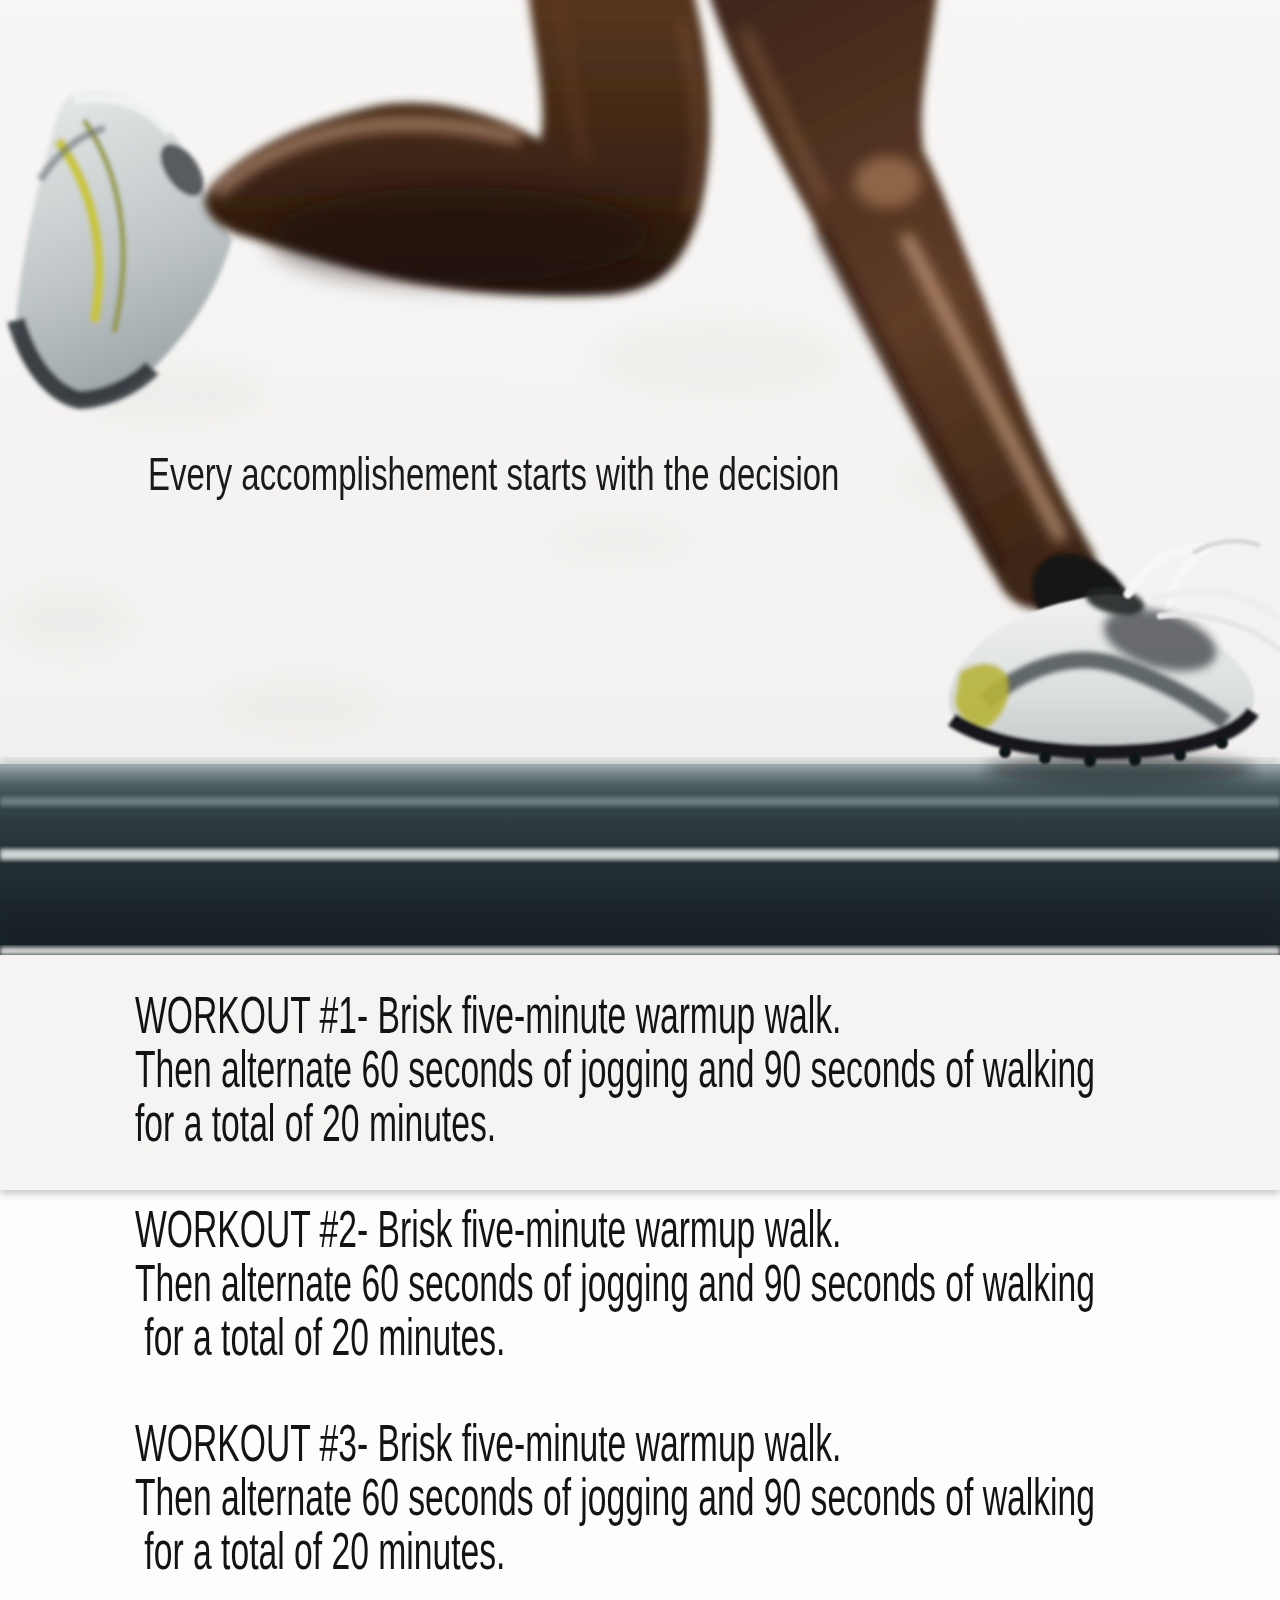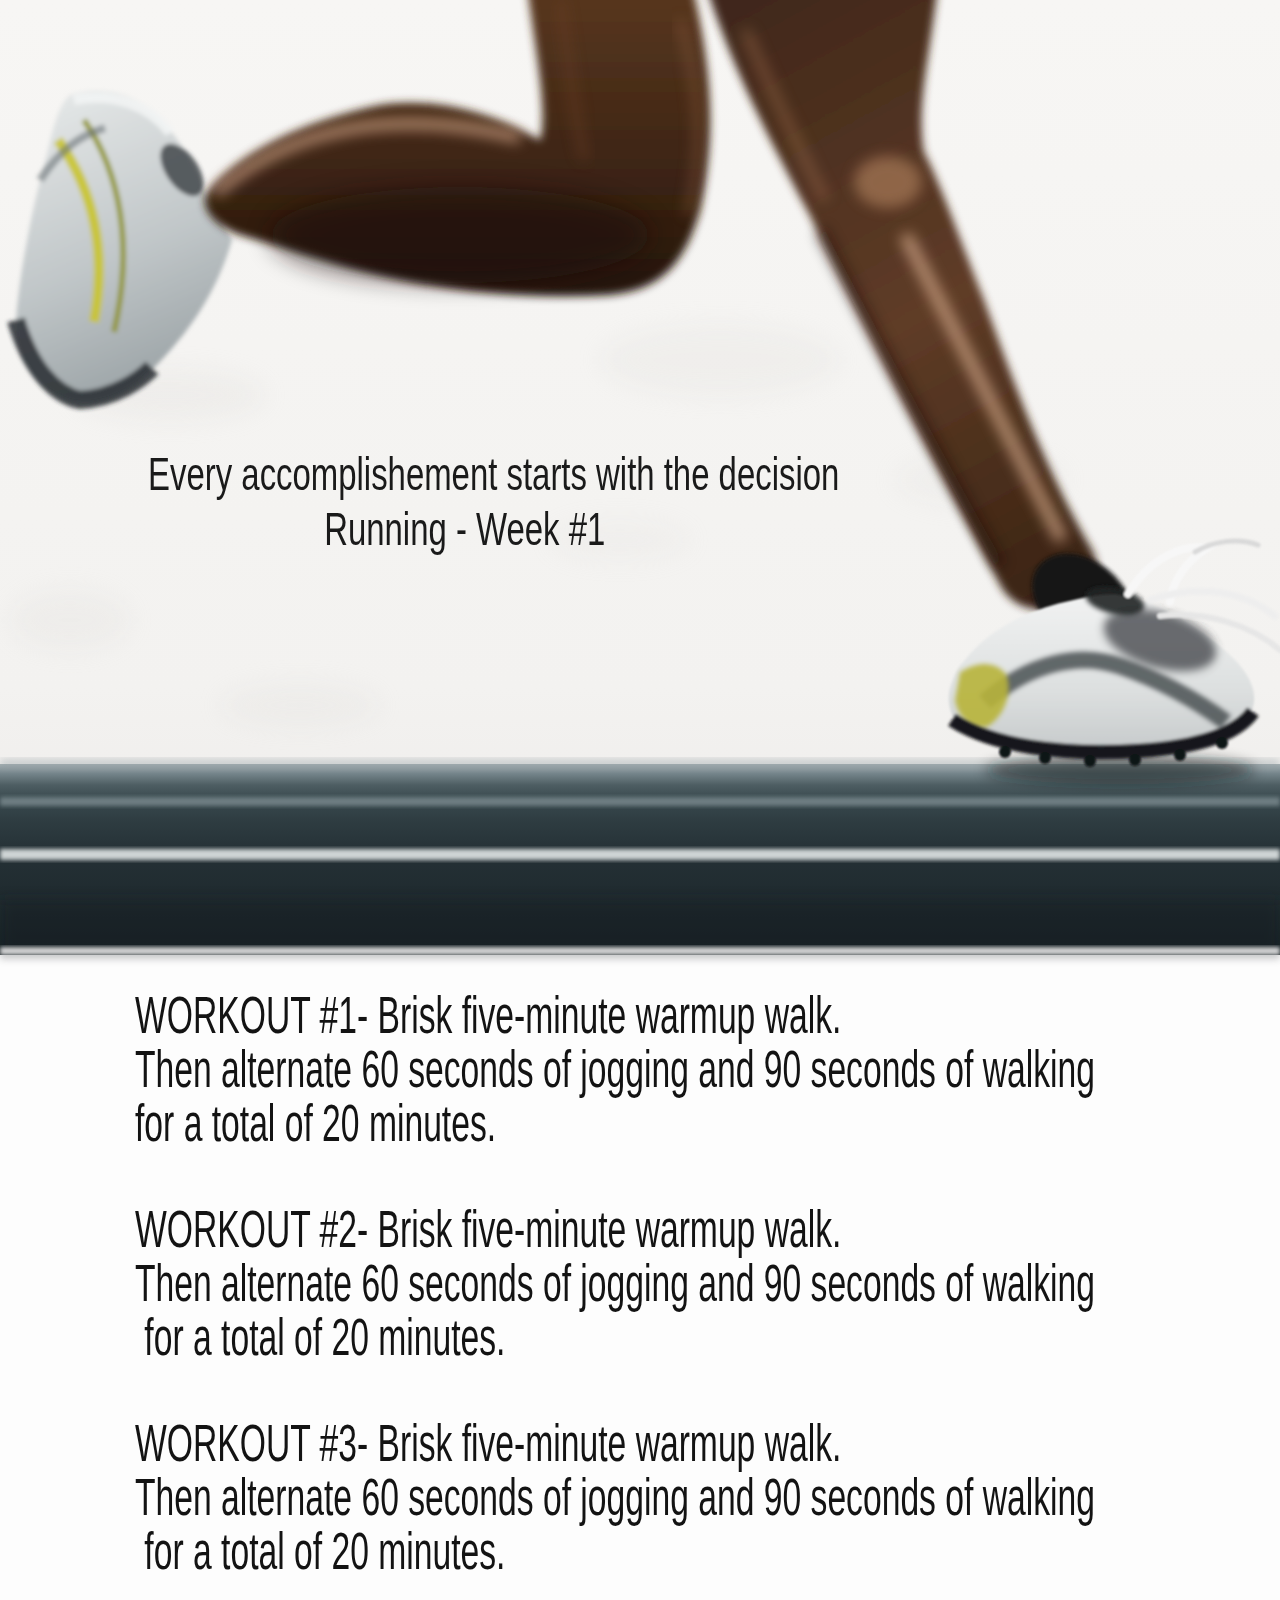--- a/index.html
+++ b/index.html
@@ -3,21 +3,21 @@
 <meta charset="utf-8">
 <style>
   html, body { margin:0; padding:0; overflow:hidden; }
   body {
     width:1280px; height:1600px;
     background:#fdfdfd;
     font-family:"Liberation Sans", sans-serif;
     position:relative;
   }
   .photo {
-    position:relative; width:1280px; height:955px;
+    position:relative; width:1280px; height:1190px;
     background:#f5f4f2;
     box-shadow:0 4px 7px rgba(40,45,48,.25);
   }
   .photo svg { position:absolute; inset:0; display:block; }
   .quote {
     position:absolute; left:0; top:446px; width:930px;
     text-align:center; color:#1a1a1a;
     font-size:47px; line-height:55px; font-weight:400;
   }
   .quote .line { white-space:nowrap; }
@@ -173,21 +173,20 @@
         <path d="M 1128,594 C 1150,558 1182,544 1207,548 C 1188,560 1172,580 1170,602" stroke="#f7f7f7" stroke-width="8"></path>
         <path d="M 1150,600 C 1196,584 1242,590 1275,616" stroke="#eeeeee" stroke-width="7"></path>
         <path d="M 1160,616 C 1206,610 1252,626 1280,650" stroke="#e6e6e6" stroke-width="6"></path>
         <path d="M 1195,552 C 1215,540 1240,538 1258,545" stroke="#d9d9d9" stroke-width="5"></path>
       </g>
     </g>
   </svg>
 
   <div class="quote">
     <div class="line"><span>Every accomplishement starts with the decision</span></div>
-    <div class="line"><span>Running - Week #1</span></div>
   </div>
 </div>
 
 <div class="workouts">
   <div class="workout">
     <div class="line"><span>WORKOUT #1- Brisk five-minute warmup walk.</span></div>
     <div class="line"><span>Then alternate 60 seconds of jogging and 90 seconds of walking</span></div>
     <div class="line"><span>for a total of 20 minutes.</span></div>
   </div>
   <div class="workout">

